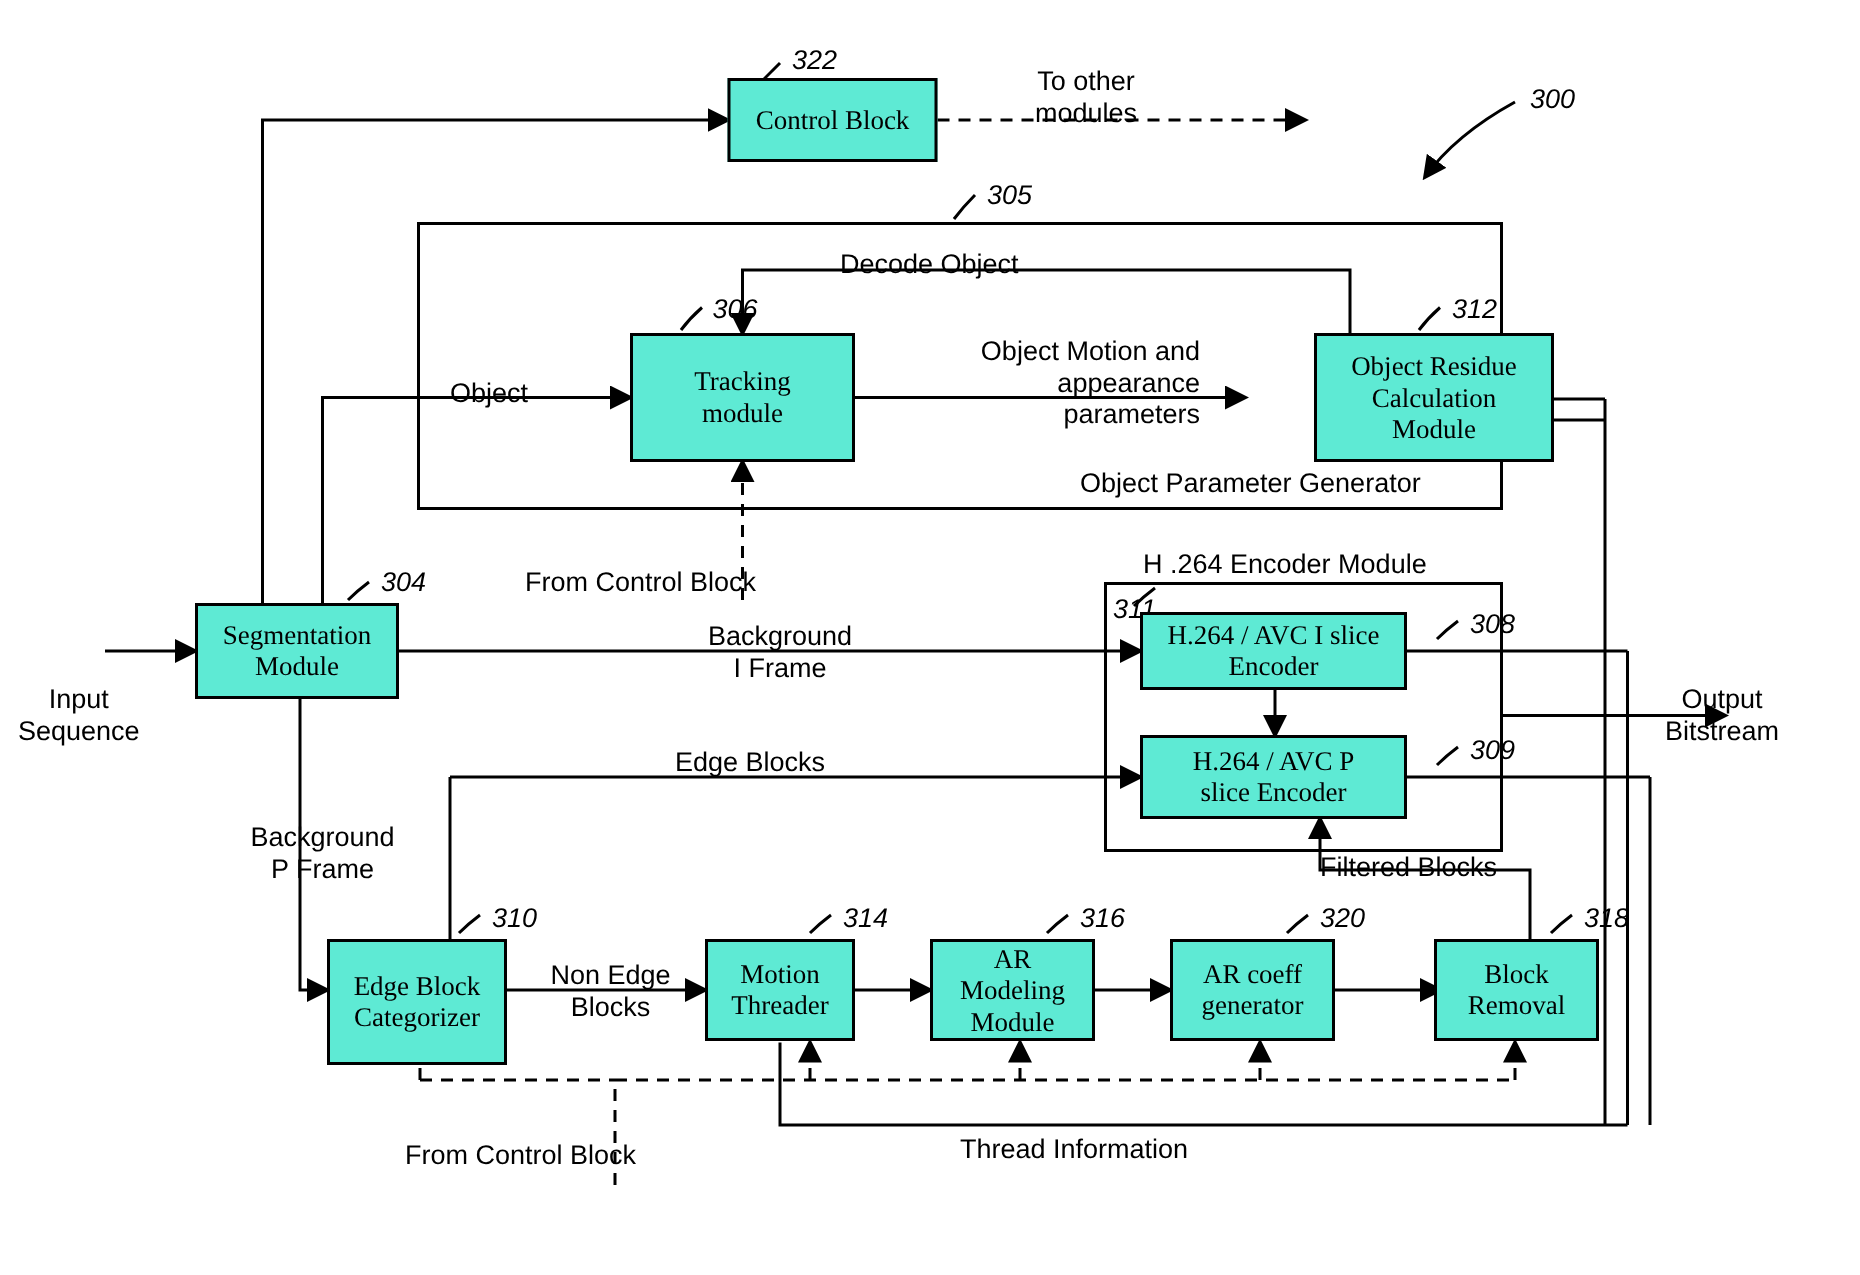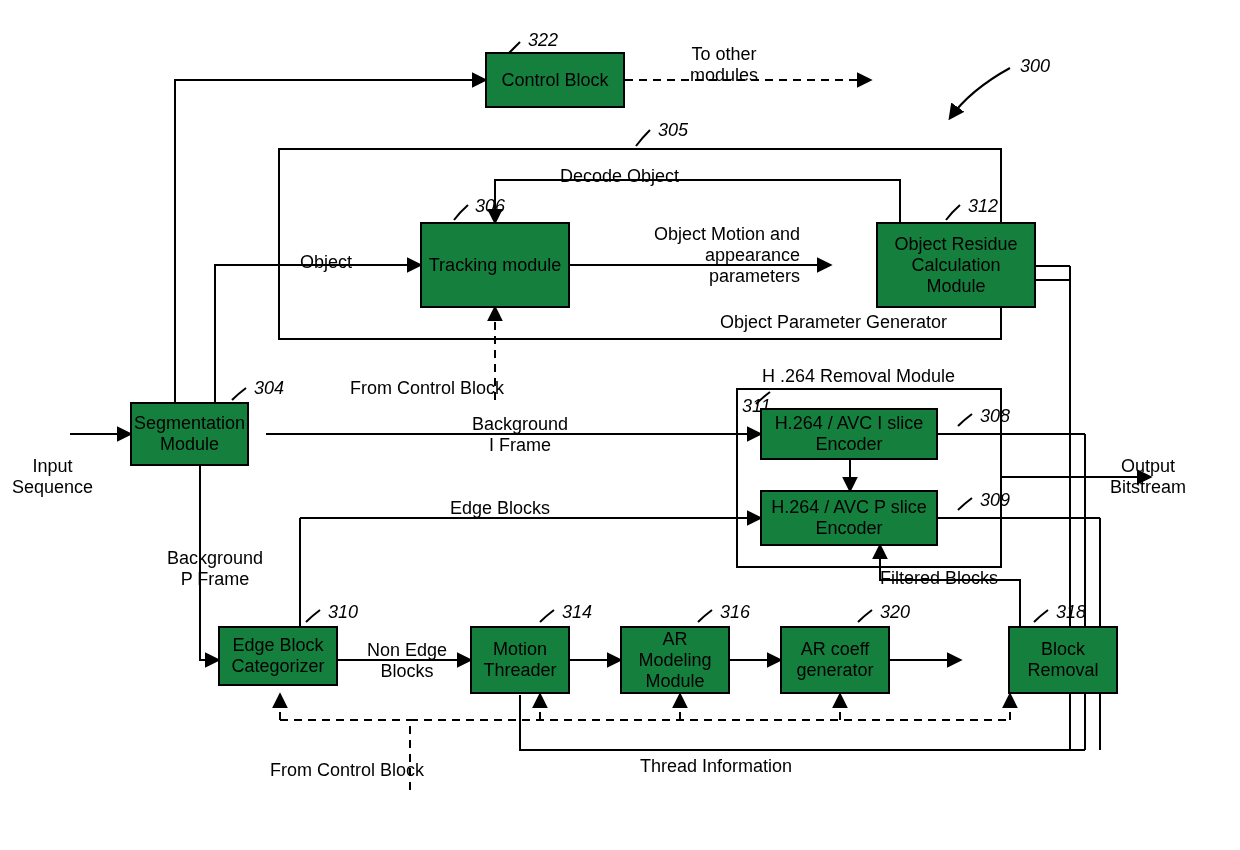--- a/index.html
+++ b/index.html
@@ -13,27 +13,28 @@
     color: #000;
   }
   .canvas {
     position: relative;
     width: 1240px;
     height: 850px;
   }
   .box {
     position: absolute;
     border: 2px solid #000;
-    background: #15803d;
+    background: #5eead4;
     display: flex;
     align-items: center;
     justify-content: center;
     text-align: center;
-    padding: 4px;
+    padding: 15px;
     box-sizing: border-box;
+    font-family: Liberation Serif, serif;
   }
   .container-box {
     position: absolute;
     border: 2px solid #000;
     background: transparent;
     box-sizing: border-box;
   }
   .label {
     position: absolute;
     text-align: center;
@@ -165,34 +166,34 @@
 appearance
 parameters</span>
 
   <div class="box" style="left:830px; top:222px; width:160px; height:86px;margin-left:46px;">
     <span>Object Residue
 Calculation
 Module</span>
   </div>
   <span class="ref" style="left:968px; top:196px;">312</span>
 
-  <div class="box" style="left:130px; top:402px; width:119px; height:64px;">
+  <div class="box" style="left:130px; top:402px; width:136px; height:64px;">
     <span>Segmentation
 Module</span>
   </div>
   <span class="ref" style="left:254px; top:378px;">304</span>
   <span class="label" style="left:12px; top:412px;margin-top:44px;">Input
 Sequence</span>
 
   <span class="label" style="left:350px; top:378px;">From Control Block</span>
   <span class="label" style="left:440px; top:414px; text-align:center; width:160px;">Background
 I Frame</span>
 
   <div class="container-box" style="left:736px; top:388px; width:266px; height:180px;"></div>
-  <span class="label" style="left:762px; top:366px;">H .264 Removal Module</span>
+  <span class="label" style="left:762px; top:366px;">H .264 Encoder Module</span>
   <span class="ref" style="left:742px; top:396px;">311</span>
 
   <div class="box" style="left:760px; top:408px; width:178px; height:52px;">
     <span>H.264 / AVC I
 slice Encoder</span>
   </div>
   <span class="ref" style="left:980px; top:406px;">308</span>
 
   <div class="box" style="left:760px; top:490px; width:178px; height:56px;">
     <span>H.264 / AVC P
@@ -202,21 +203,21 @@
 
   <span class="label" style="left:1110px; top:456px;">Output
 Bitstream</span>
 
   <span class="label" style="left:450px; top:498px;">Edge Blocks</span>
   <span class="label" style="left:880px; top:568px;">Filtered Blocks</span>
 
   <span class="label" style="left:150px; top:548px; width:130px;">Background
 P Frame</span>
 
-  <div class="box" style="left:218px; top:626px; width:120px; height:60px;">
+  <div class="box" style="left:218px; top:626px; width:120px; height:84px;">
     <span>Edge Block
 Categorizer</span>
   </div>
   <span class="ref" style="left:328px; top:602px;">310</span>
   <span class="label" style="left:352px; top:640px; width:110px;">Non Edge
 Blocks</span>
 
   <div class="box" style="left:470px; top:626px; width:100px; height:68px;">
     <span>Motion
 Threader</span>
@@ -229,21 +230,21 @@
 Module</span>
   </div>
   <span class="ref" style="left:720px; top:602px;">316</span>
 
   <div class="box" style="left:780px; top:626px; width:110px; height:68px;">
     <span>AR coeff
 generator</span>
   </div>
   <span class="ref" style="left:880px; top:602px;">320</span>
 
-  <div class="box" style="left:1008px; top:626px; width:110px; height:68px;">
+  <div class="box" style="left:956px; top:626px; width:110px; height:68px;">
     <span>Block
 Removal</span>
   </div>
   <span class="ref" style="left:1056px; top:602px;">318</span>
 
   <span class="label" style="left:270px; top:760px;">From Control Block</span>
   <span class="label" style="left:640px; top:756px;">Thread Information</span>
 
 </div>
 

